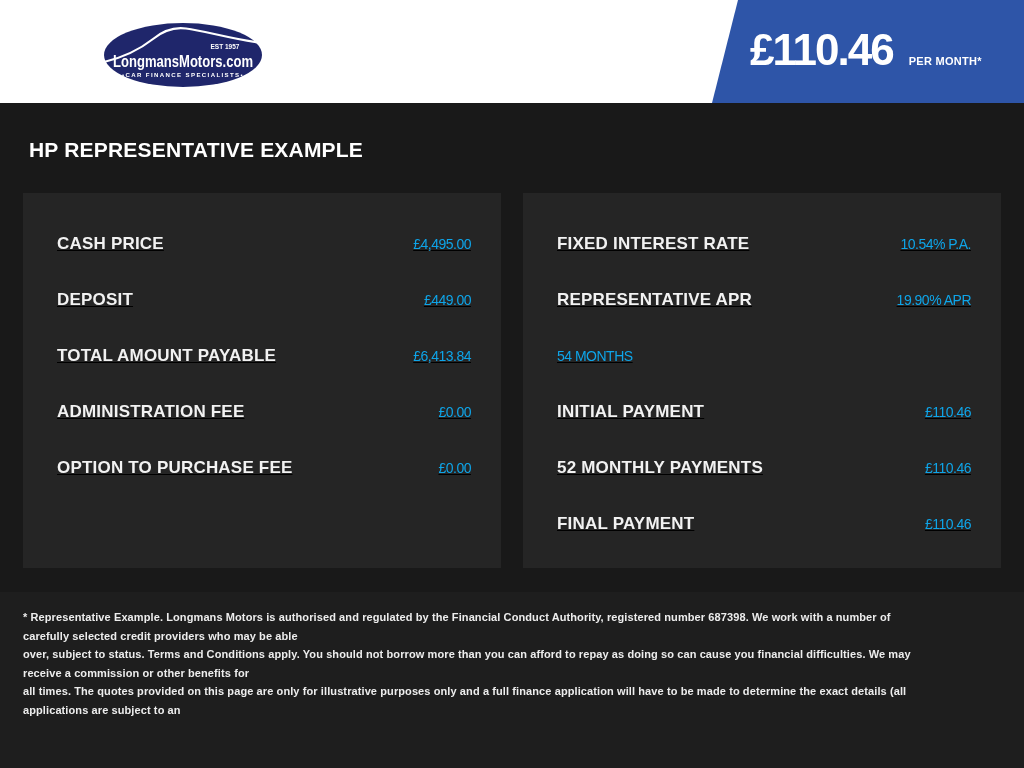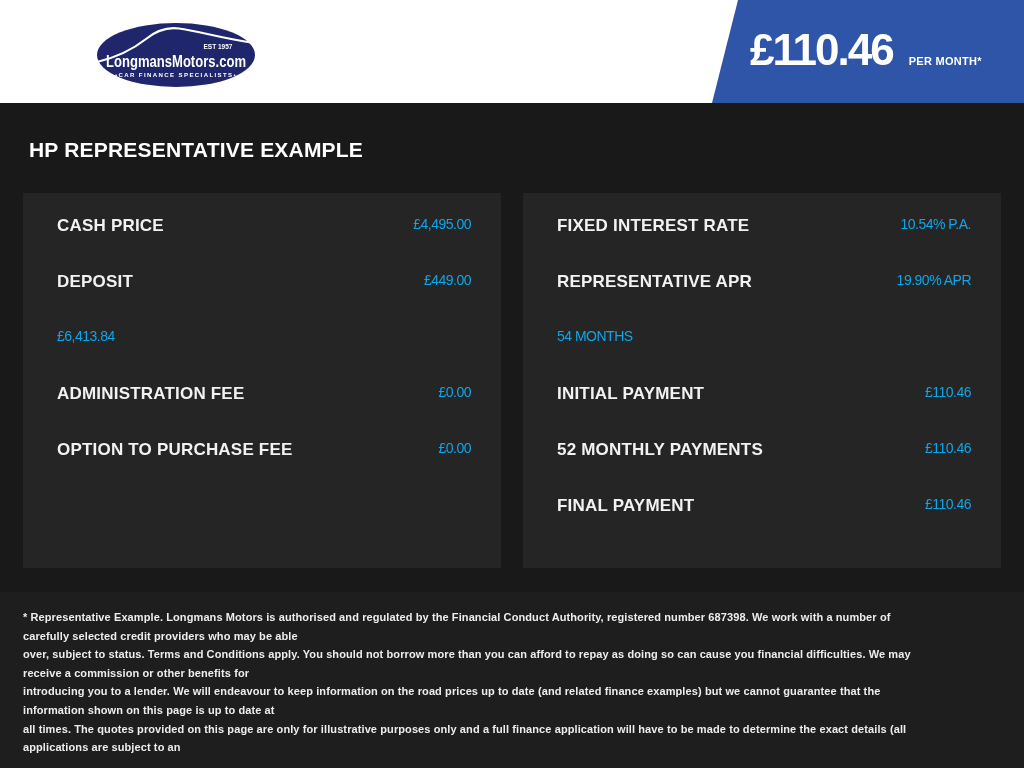--- a/index.html
+++ b/index.html
@@ -3,21 +3,21 @@
 <meta charset="utf-8">
 <style>
   html,body { margin:0; padding:0; background:#191919; }
   .page {
     position:relative; width:1024px; height:768px; overflow:hidden;
     background:#191919; font-family:"Liberation Sans", sans-serif;
   }
 
   
   .header { position:absolute; left:0; top:0; width:1024px; height:103px; background:#ffffff; }
-  .logo { position:absolute; left:96px; top:20px; width:160px; height:68px; cursor:pointer; }
+  .logo { position:absolute; left:103px; top:20px; width:160px; height:68px; cursor:pointer; }
   .logo svg { display:block; width:160px; height:68px; }
 
   .price-banner {
     position:absolute; left:710px; top:0; width:314px; height:103px;
     background:#2e55a8;
     -webkit-clip-path:polygon(28px 0, 100% 0, 100% 100%, 2px 100%);
     clip-path:polygon(28px 0, 100% 0, 100% 100%, 2px 100%);
     display:flex; align-items:baseline; padding-left:40px; box-sizing:border-box; padding-top:28px;
     color:#ffffff;
   }
@@ -27,21 +27,21 @@
   
   .page-title {
     position:absolute; left:25px; top:134px; margin:4px;
     color:#ffffff; font-size:21px; font-weight:700; letter-spacing:0.2px;
   }
   .panels { position:absolute; left:23px; top:193px; width:978px; display:flex; gap:22px; }
   .panel {
     width:478px; height:375px; background:#252525;
     box-sizing:border-box; padding:23px 30px 0 34px;
   }
-  .row { height:56px; display:flex; justify-content:space-between; align-items:flex-start; }
+  .row { height:56px; display:flex; justify-content:space-between; align-items:center;text-decoration:underline; }
   .row-label { color:#f2f2f2; font-size:17px; font-weight:700; letter-spacing:0.2px; }
   .row-value { color:#0ea5e9; font-size:14px; font-weight:400; letter-spacing:-0.5px; }
 
   
   .footer-band { position:absolute; left:0; top:592px; width:1024px; height:176px; background:#1e1e1e; }
   .disclaimer {
     position:absolute; left:23px; top:608px; width:905px;
     color:#ededed; font-size:11px; font-weight:700; line-height:18.6px; letter-spacing:0.1px;
   }
 </style>
@@ -77,20 +77,21 @@
     <div class="panel">
       <div class="row">
         <span class="row-label">CASH PRICE</span>
         <span class="row-value">£4,495.00</span>
       </div>
       <div class="row">
         <span class="row-label">DEPOSIT</span>
         <span class="row-value">£449.00</span>
       </div>
       <div class="row">
+        <span class="row-label">TOTAL AMOUNT PAYABLE</span>
         <span class="row-value">£6,413.84</span>
       </div>
       <div class="row">
         <span class="row-label">ADMINISTRATION FEE</span>
         <span class="row-value">£0.00</span>
       </div>
       <div class="row">
         <span class="row-label">OPTION TO PURCHASE FEE</span>
         <span class="row-value">£0.00</span>
       </div>
@@ -120,18 +121,17 @@
         <span class="row-label">FINAL PAYMENT</span>
         <span class="row-value">£110.46</span>
       </div>
     </div>
 
   </div>
 
   <div class="disclaimer">
     <div>* Representative Example. Longmans Motors is authorised and regulated by the Financial Conduct Authority, registered number 687398. We work with a number of carefully selected credit providers who may be able</div>
     <div>over, subject to status. Terms and Conditions apply. You should not borrow more than you can afford to repay as doing so can cause you financial difficulties. We may receive a commission or other benefits for</div>
-    <div>introducing you to a lender. We will endeavour to keep information on the road prices up to date (and related finance examples) but we cannot guarantee that the information shown on this page is up to date at</div>
     <div>all times. The quotes provided on this page are only for illustrative purposes only and a full finance application will have to be made to determine the exact details (all applications are subject to an</div>
 
   </div>
 
 </div>
 
 </body></html>

